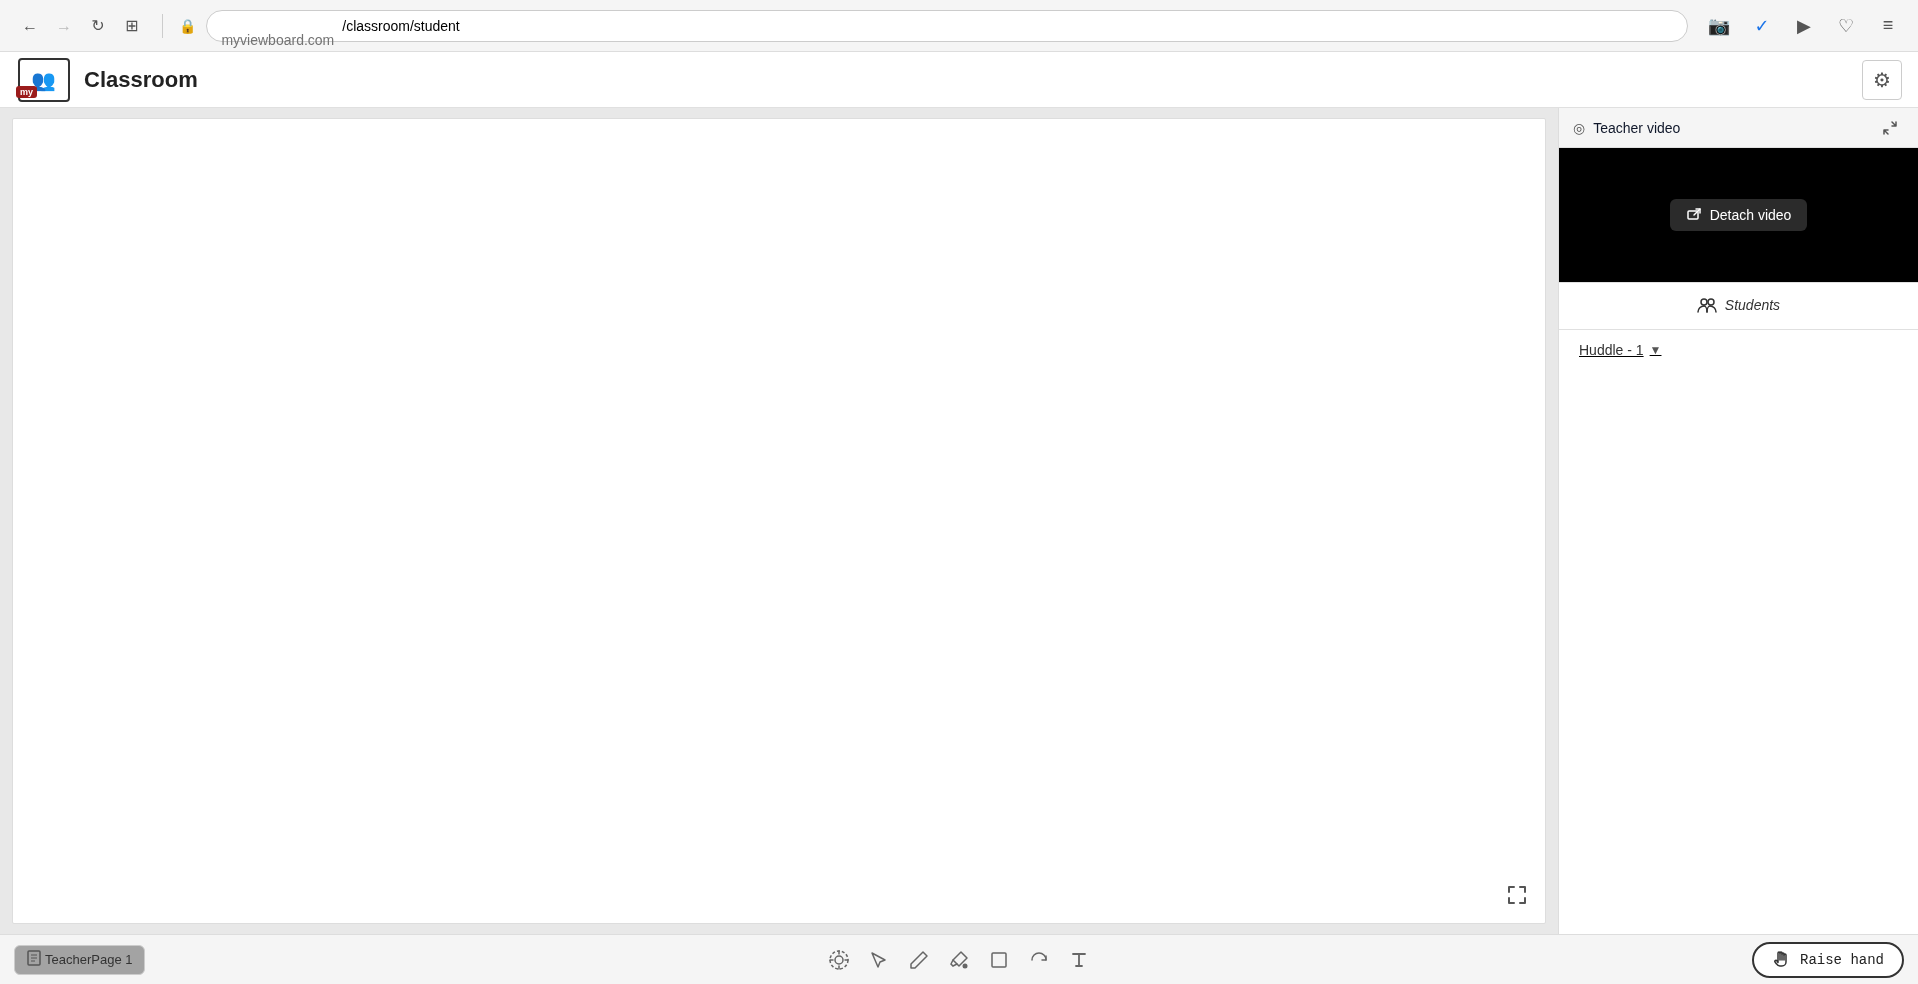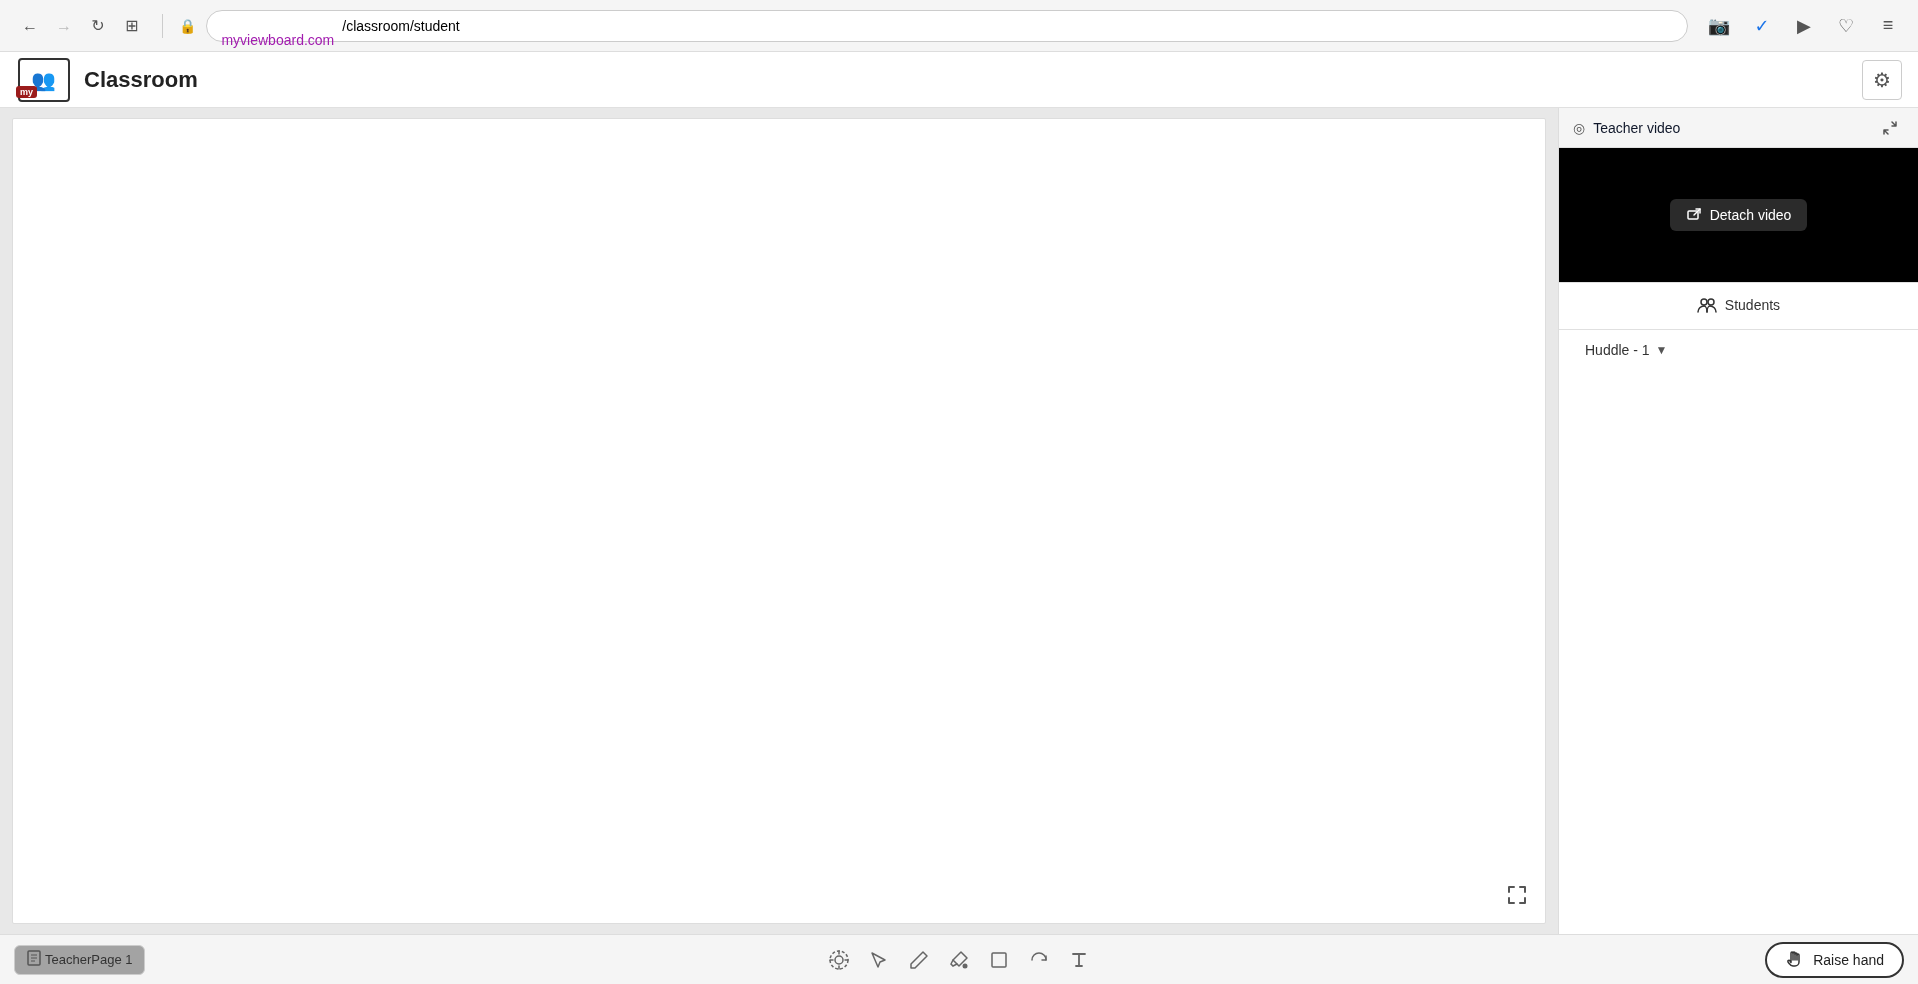--- a/index.html
+++ b/index.html
@@ -32,21 +32,21 @@
       border: 1px solid #ccc;
       border-radius: 20px;
       background: white;
       display: flex;
       align-items: center;
       padding: 0 14px;
       font-size: 14px;
       color: #333;
       gap: 8px;
     }
-    .url-base { color: #a21caf; margin-top: 29px; }
+    .url-base { color: #737373; margin-top: 29px; }
     .url-path { color: #000000; }
     .browser-actions { display: flex; gap: 14px; align-items: center; color: #555; font-size: 18px; margin-left: 8px; }
     .browser-action-icon { cursor: pointer; width: 28px; height: 28px; display: flex; align-items: center; justify-content: center; border-radius: 50%; }
 
     
     .app-container {
       height: calc(984px - 52px);
       display: flex;
       flex-direction: column;
       background: white;
@@ -229,28 +229,30 @@
       font-size: 14px;
       cursor: pointer;
       border: none;
       background: none;
       color: #333;
       border-bottom: 3px solid transparent;
     }
     .tab-btn.active {
       background: white;
       border-bottom: 3px solid transparent;
+      font-style: italic;
     }
     .tab-btn:not(.active) {
       color: #666;
     }
 
     .students-content {
-      padding: 12px 26px;
-      flex: 1;
+      padding: 12px 20px;
+      flex: 1;
+      text-decoration: underline;
     }
     .huddle-selector {
       display: flex;
       align-items: center;
       gap: 6px;
       font-size: 14px;
       color: #333;
       margin-bottom: 12px;
       cursor: pointer;
     }
@@ -328,20 +330,21 @@
       align-items: center;
       gap: 8px;
       border: 2px solid #333;
       border-radius: 24px;
       padding: 6px 18px;
       background: white;
       cursor: pointer;
       font-size: 14px;
       color: #222;
       font-weight: 500;
+      font-family: Liberation Mono, monospace;
     }
   </style>
 </head>
 <body>
 
 <div class="browser-bar">
   <div class="nav-btns">
     <button class="nav-btn">←</button>
     <button class="nav-btn disabled">→</button>
     <button class="nav-btn">↻</button>

